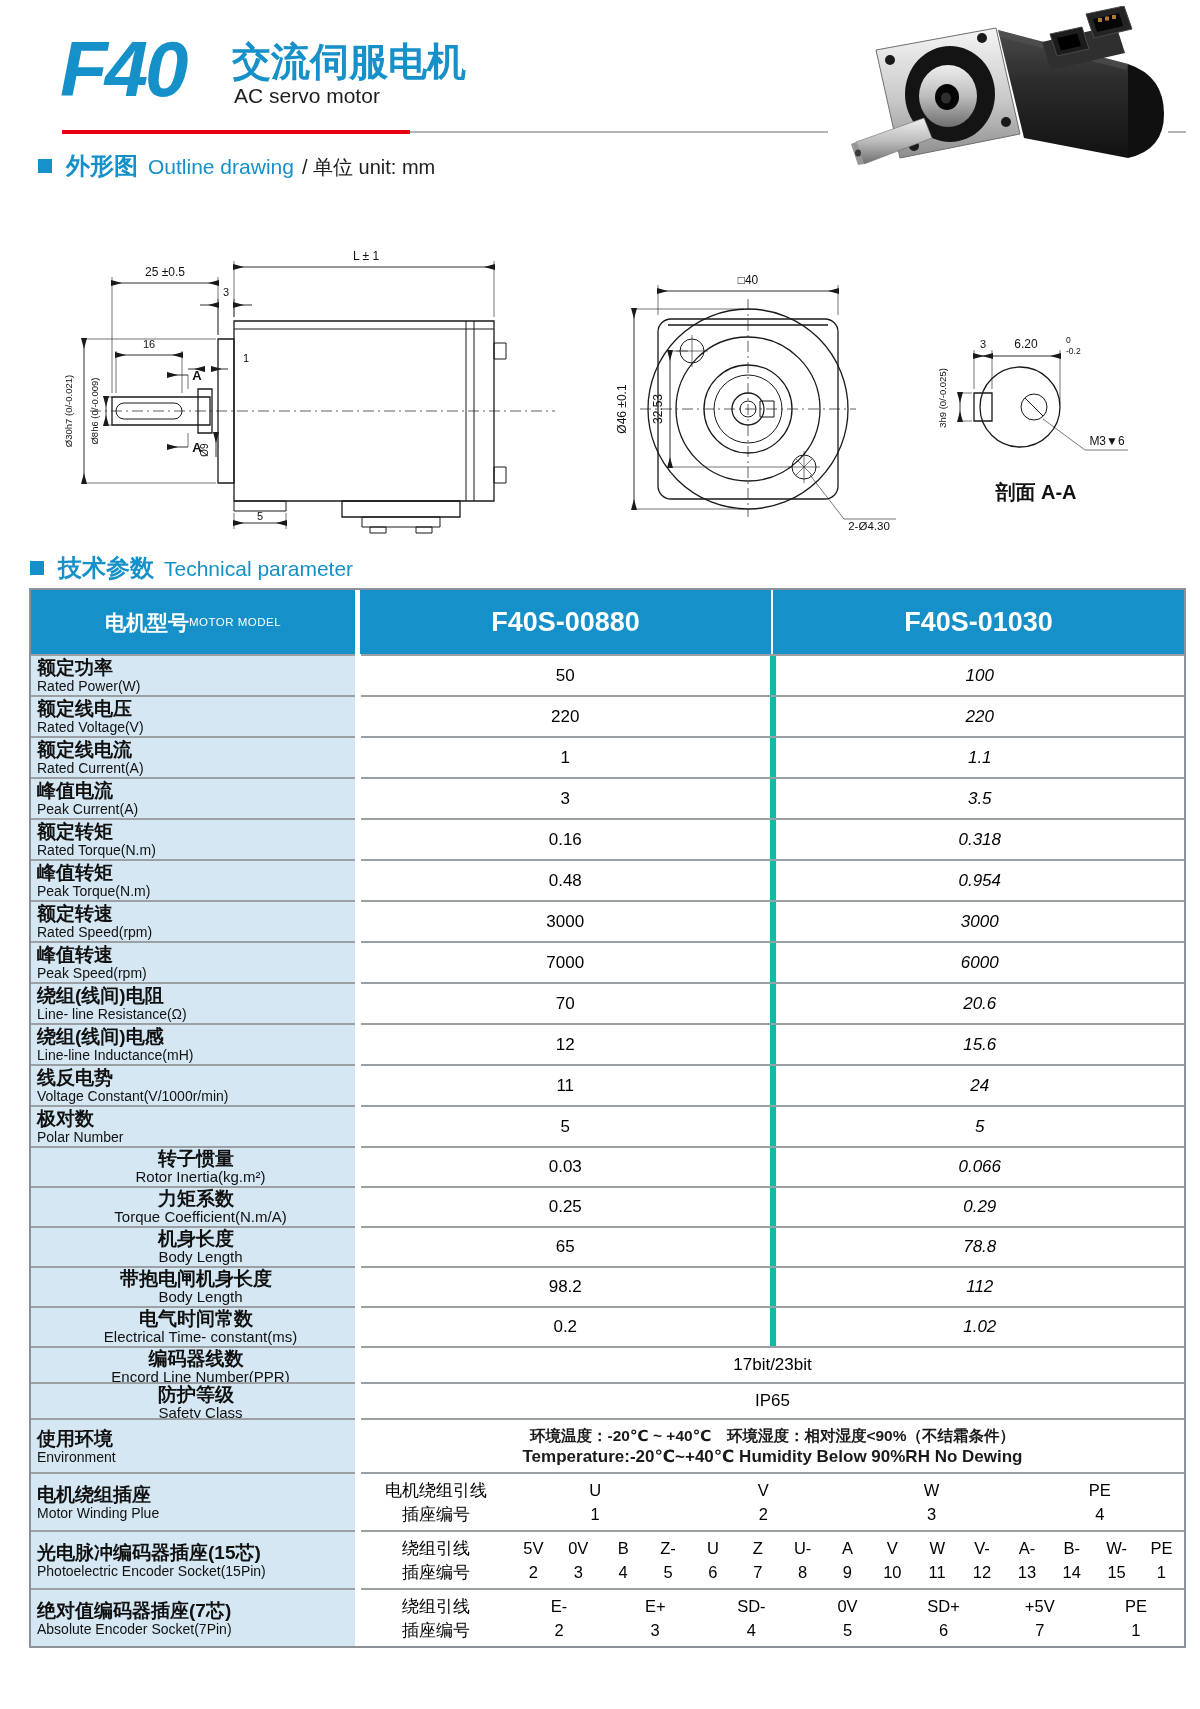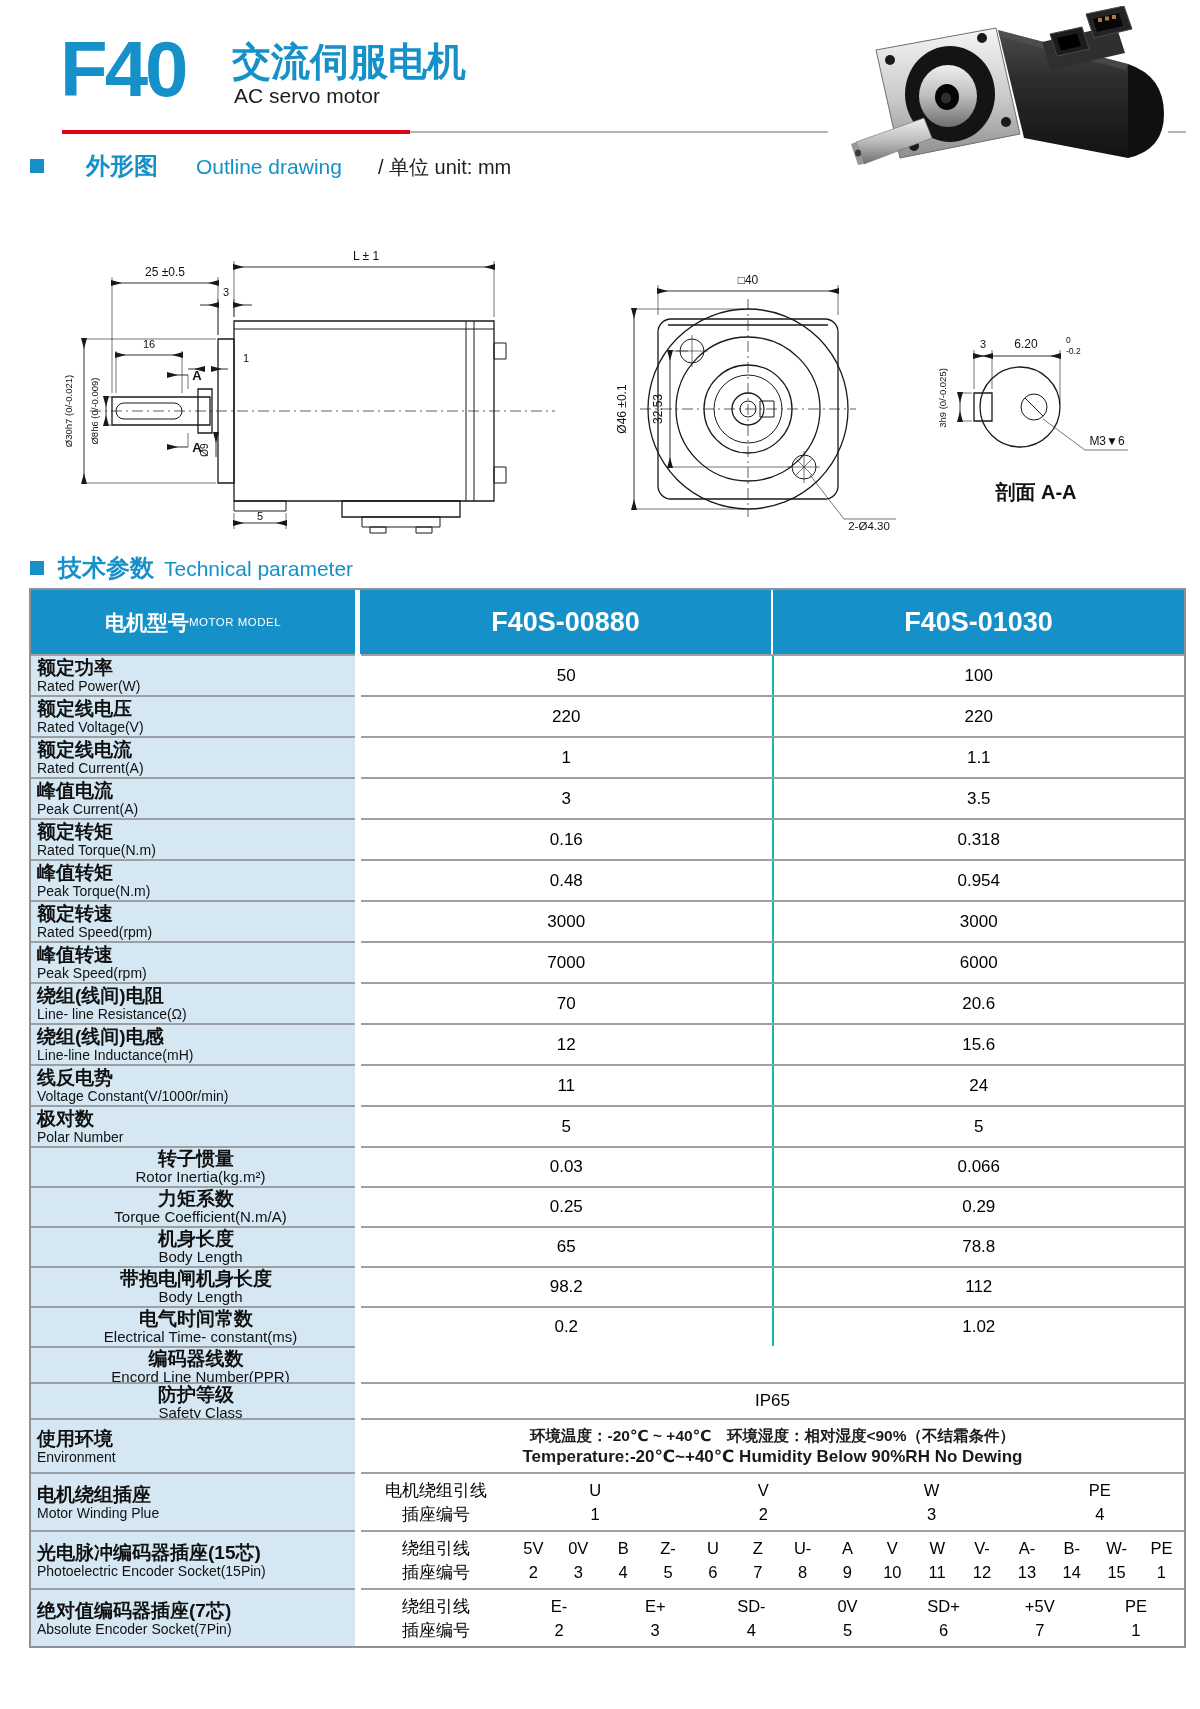--- a/index.html
+++ b/index.html
@@ -1,31 +1,31 @@
 <!DOCTYPE html>
 <html><head>
 <meta charset="utf-8">
 <style>
   html,body{margin:0;padding:0;background:#ffffff;}
   body{font-family:"Liberation Sans","DejaVu Sans",sans-serif;color:#1a1a1a;}
   #page{position:relative;width:1200px;height:1709px;background:#fff;overflow:hidden;}
 
   
-  .brand{position:absolute;left:60px;top:30px;font-size:78px;font-weight:700;letter-spacing:-3px;color:#1590c8;line-height:1;}
+  .brand{position:absolute;left:60px;top:30px;font-size:78px;font-weight:700;letter-spacing:-3px;color:#1590c8;line-height:1;font-style:italic;}
   .title-zh{position:absolute;left:232px;top:42px;font-size:39px;font-weight:700;color:#1590c8;line-height:1;}
   .title-en{position:absolute;left:234px;top:85px;font-size:21px;font-weight:400;color:#1d1d1d;line-height:1;}
   .rule-red{position:absolute;left:62px;top:130px;width:348px;height:4px;background:#e60012;z-index:1;}
   .rule-gray{position:absolute;left:410px;top:131px;width:776px;height:2px;background:#b5b5b5;z-index:1;}
 
   .sec-head{position:absolute;display:flex;align-items:baseline;z-index:2;}
   .sec-head .bullet{width:14px;height:14px;background:#1590c8;align-self:center;margin-right:14px;}
   .sec-head .zh{font-size:24px;font-weight:700;color:#1590c8;margin-right:10px;}
   .sec-head .en{font-size:21px;color:#1590c8;margin-right:8px;}
   .sec-head .unit{font-size:20px;color:#1d1d1d;}
-  #sec1{left:30px;top:150px;gap:28px;}
+  #sec1{left:38px;top:150px;}
   #sec2{left:30px;top:552px;}
 
   
   .draw{position:absolute;}
   .draw line,.draw rect,.draw circle,.draw ellipse,.draw path,.draw polyline,.draw polygon{vector-effect:non-scaling-stroke;}
   .ol{stroke:#1a1a1a;stroke-width:1.3;fill:none;}
   .ol2{stroke:#1a1a1a;stroke-width:1;fill:none;}
   .dim{stroke:#1a1a1a;stroke-width:0.9;fill:none;}
   .ext{stroke:#1a1a1a;stroke-width:0.6;fill:none;}
   .cl{stroke:#1a1a1a;stroke-width:0.7;fill:none;stroke-dasharray:11 4 2 4;}
@@ -53,21 +53,21 @@
   .lab{width:324px;box-sizing:border-box;background:#d4e7f3;border-top:2px solid #9aa0a4;
        display:flex;flex-direction:column;justify-content:center;padding-left:6px;}
   .lab.inline{flex-direction:column;align-items:center;justify-content:flex-start;}
   .lz{font-size:19px;font-weight:700;line-height:21px;color:#111;}
   .le{font-size:14px;font-weight:400;line-height:16px;color:#111;}
   .lab.inline .lz{font-size:19px;}
   .lab.inline .le{font-size:15px;margin-left:9px;}
   .gut{width:6px;background:#fff;}
   .vals{flex:1;display:flex;border-top:2px solid #9aa0a4;box-sizing:border-box;background:#fff;}
   .vc{flex:1;display:flex;align-items:center;justify-content:center;font-size:17px;color:#000;}
-  .vc.vr{border-left:2px solid #14b8a6;}
+  .vc.vr{border-left:6px solid #14b8a6;font-style:italic;}
   .vals.envwrap{flex-direction:column;align-items:center;justify-content:center;}
   .env1{font-size:15.5px;font-weight:700;line-height:20px;}
   .env2{font-size:17px;font-weight:700;line-height:21px;}
   .vals.pinswrap{flex-direction:column;justify-content:center;}
   .pline{display:flex;align-items:center;height:24px;}
   .psub{width:150px;text-align:center;font-size:17px;color:#000;flex:none;}
   .pcells{flex:1;display:flex;}
   .pcell{flex:1;text-align:center;font-size:16.5px;color:#000;}
 </style>
 </head>
@@ -489,20 +489,23 @@
             <div class="vc">0.2</div>
             <div class="vc vr">1.02</div>
           </div>
         </div>
         <div class="trow r-merged">
           <div class="lab inline">
             <span class="lz">编码器线数</span>
             <span class="le">Encord Line Number(PPR)</span>
           </div>
           <div class="gut"></div>
+          <div class="vals">
+            <div class="vc">17bit/23bit</div>
+          </div>
         </div>
         <div class="trow r-merged">
           <div class="lab inline">
             <span class="lz">防护等级</span>
             <span class="le">Safety Class</span>
           </div>
           <div class="gut"></div>
           <div class="vals">
             <div class="vc">IP65</div>
           </div>

